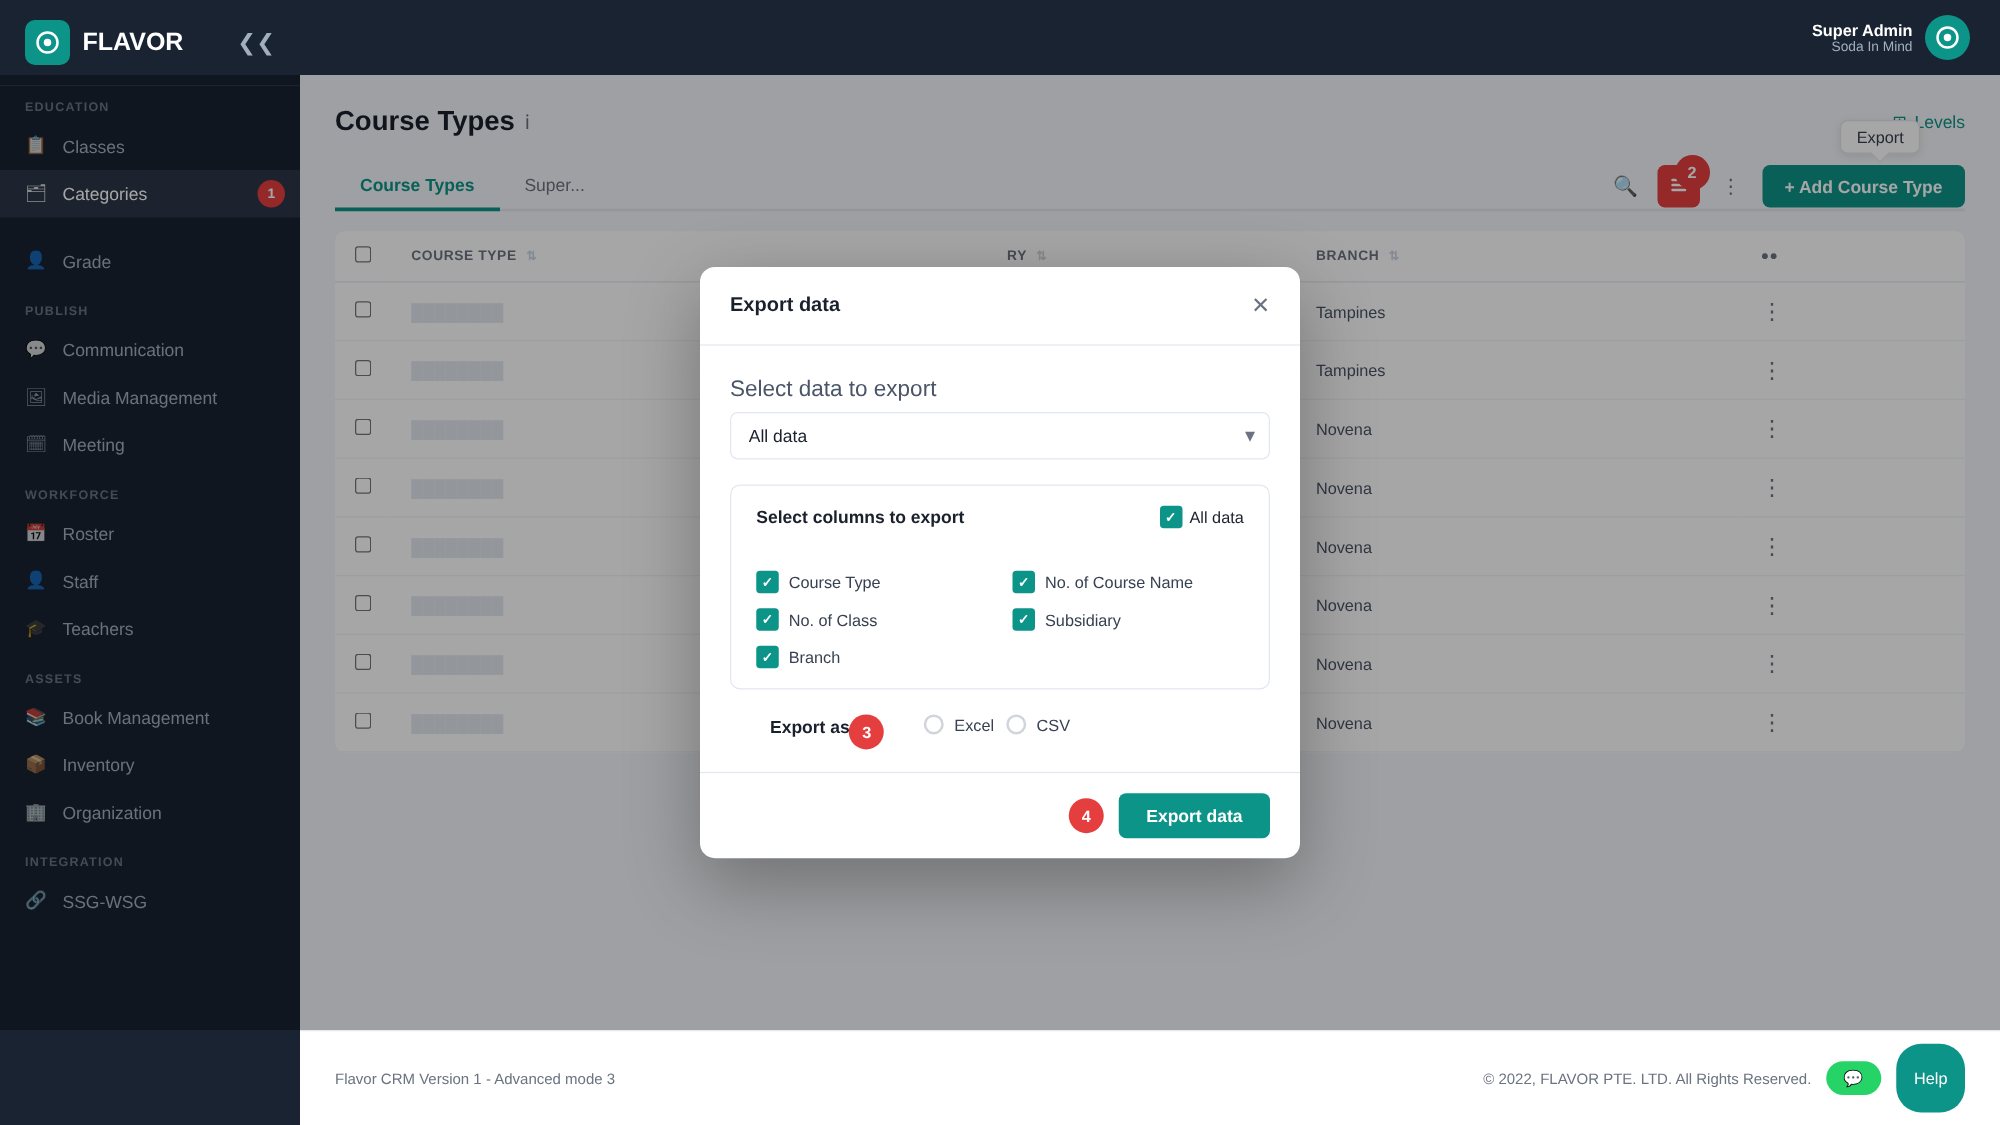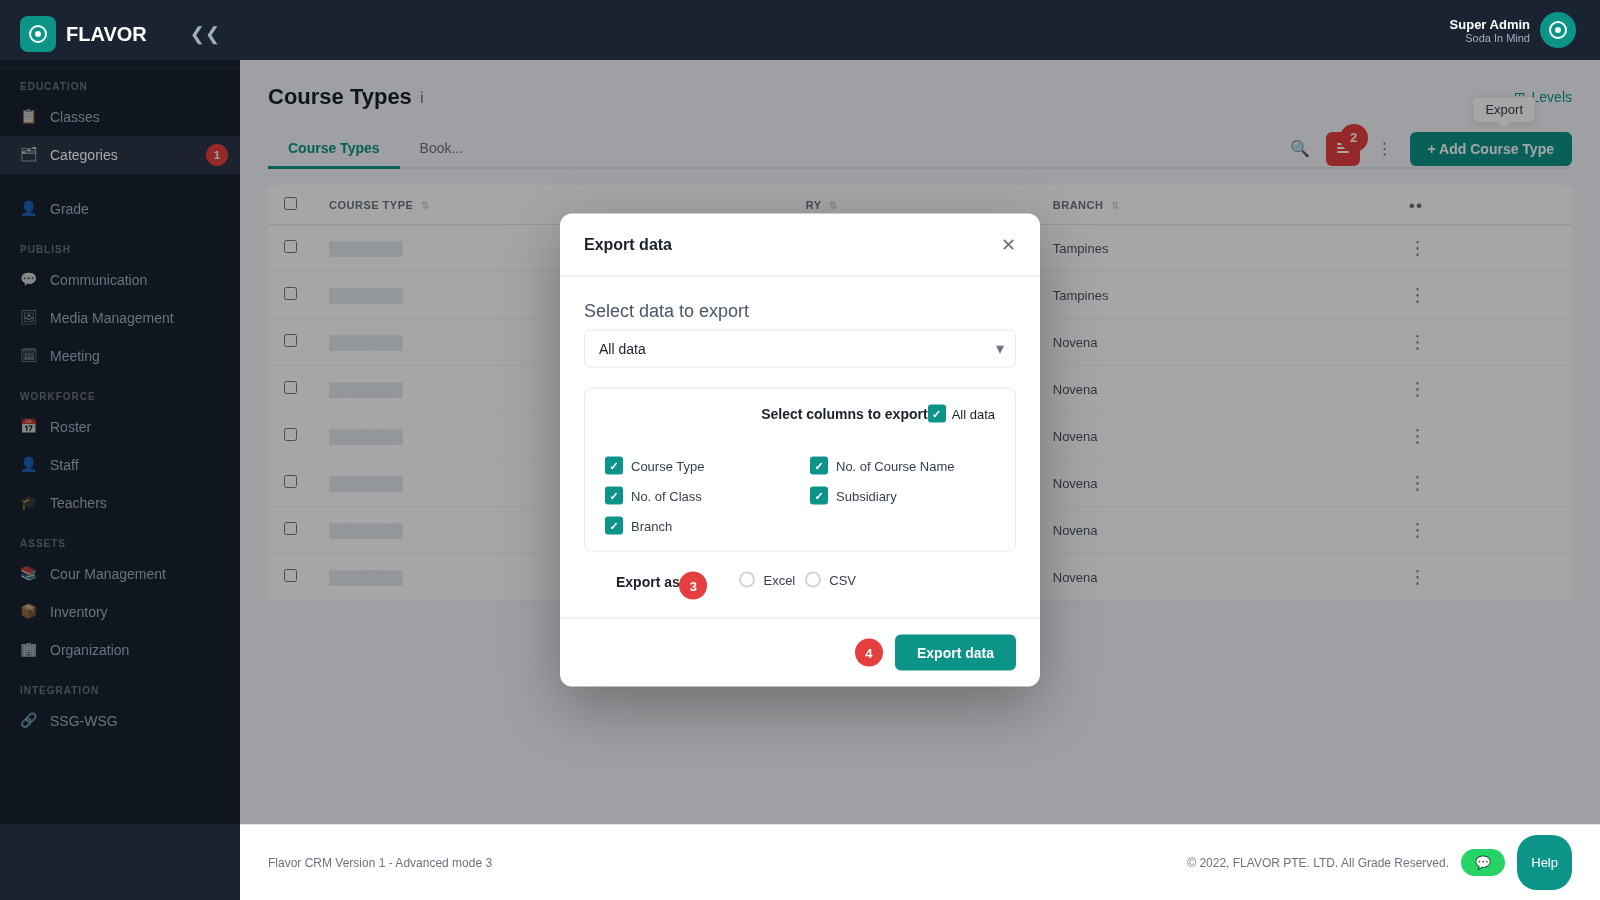--- a/index.html
+++ b/index.html
@@ -186,21 +186,21 @@
     .select-arrow {
       position: absolute; right: 12px; top: 50%; transform: translateY(-50%);
       pointer-events: none; color: #6b7280;
     }
 
     .columns-section {
       border: 1px solid #e2e8f0; border-radius: 8px; padding: 16px 20px;
       margin-top: 20px;
     }
     .columns-header {
-      display: flex; align-items: center; justify-content: flex-end;
+      display: flex; align-items: center; justify-content: space-between;
       margin-bottom: 34px;
     }
     .columns-title { font-size: 14px; font-weight: 600; color: #1a202c; }
     .checkbox-all { display: flex; align-items: center; gap: 6px; font-size: 13px; color: #1a202c; }
 
     .columns-grid { display: grid; grid-template-columns: 1fr 1fr; gap: 12px 20px; }
     .checkbox-item { display: flex; align-items: center; gap: 8px; font-size: 13px; color: #374151; }
     .checkbox-teal {
       width: 18px; height: 18px; background: #0d9488; border-radius: 3px;
       display: flex; align-items: center; justify-content: center; flex-shrink: 0;
@@ -314,21 +314,21 @@
     <div class="sidebar-item">
       <span class="item-icon">🎓</span>
       <span>Teachers</span>
     </div>
   </div>
 
   <div class="sidebar-section">
     <div class="sidebar-section-label">ASSETS</div>
     <div class="sidebar-item">
       <span class="item-icon">📚</span>
-      <span>Cour Management</span>
+      <span>Book Management</span>
     </div>
     <div class="sidebar-item">
       <span class="item-icon">📦</span>
       <span>Inventory</span>
     </div>
     <div class="sidebar-item">
       <span class="item-icon">🏢</span>
       <span>Organization</span>
     </div>
   </div>
@@ -367,21 +367,21 @@
       </div>
       <div class="levels-link">
         <span>⊞</span>
         <span>Levels</span>
       </div>
     </div>
 
     <div class="tabs-row">
       <div class="tabs">
         <div class="tab active">Course Types</div>
-        <div class="tab">Book...</div>
+        <div class="tab">Super...</div>
       </div>
 
       <div class="tab-actions-wrap">
 
         <div class="export-tooltip">Export</div>
         <div class="tab-actions">
           <button class="icon-btn">🔍</button>
           <div style="position:relative;">
             <button class="icon-btn" style="background: #e53e3e; color:white; border-radius: 6px; position:relative;">
               <svg width="16" height="16" viewBox="0 0 16 16" fill="white">
@@ -512,21 +512,21 @@
           </tbody>
       </table>
     </div>
 
     <div class="overlay"></div>
   </div>
 
   <div class="footer">
     <span>Flavor CRM Version 1 - Advanced mode 3</span>
     <div class="footer-right">
-      <span>© 2022, FLAVOR PTE. LTD. All Grade Reserved.</span>
+      <span>© 2022, FLAVOR PTE. LTD. All Rights Reserved.</span>
       <button class="whatsapp-btn">
         <span>💬</span>
       </button>
       <button class="help-btn">Help</button>
     </div>
   </div>
 </div>
 
 <div class="modal">
   <div class="modal-header">

